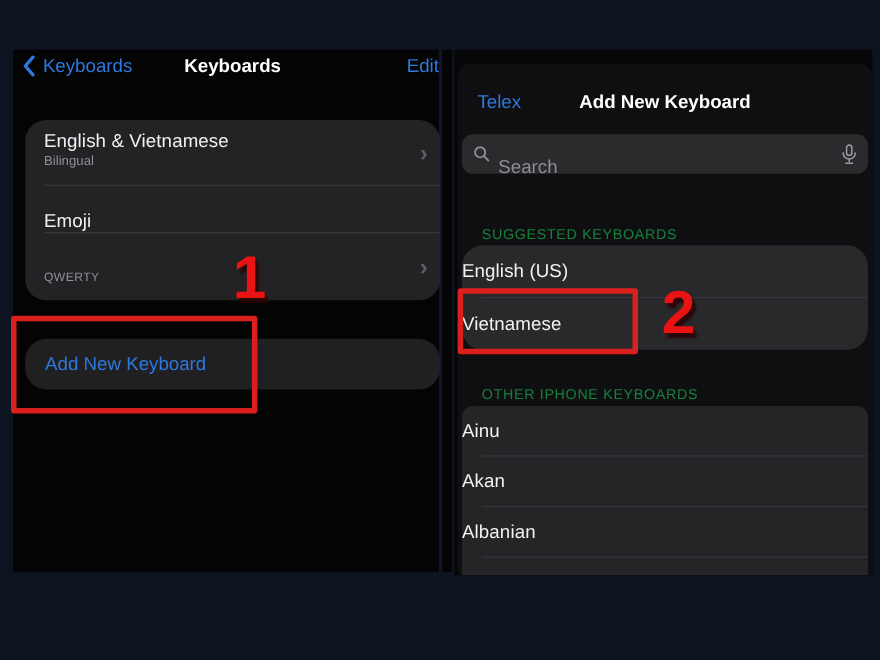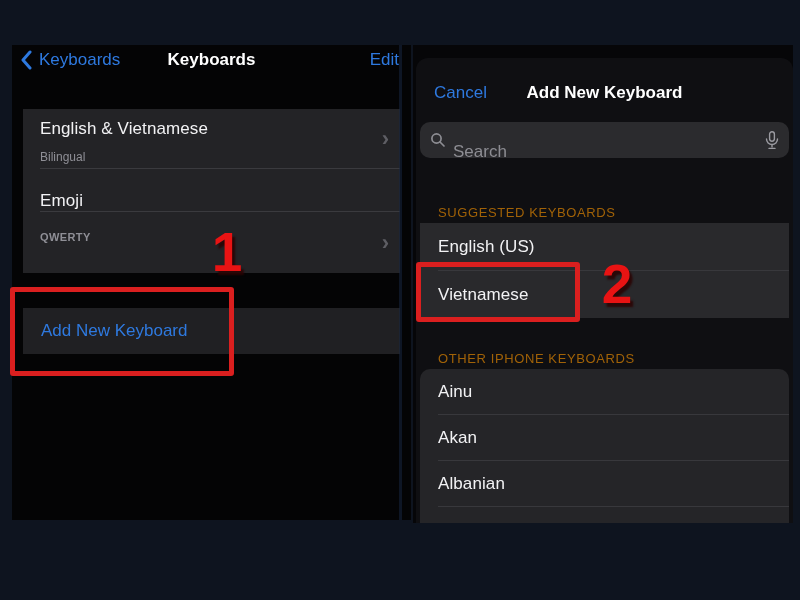--- a/index.html
+++ b/index.html
@@ -32,30 +32,30 @@
   }
   .blue-text { color: #2e79df; font-size: 17px; }
   .nav-title {
     position: absolute; left: 0; width: 100%; text-align: center;
     color: #ffffff; font-size: 17px; font-weight: 700; line-height: 30px;
   }
   .edit-button {
     position: absolute; right: 12px; top: 0; line-height: 30px; cursor: pointer;
   }
   .card {
-    position: absolute; border-radius: 0; overflow: hidden;
+    position: absolute; border-radius: 19px; overflow: hidden;
   }
   .card-list { left: 11px; top: 64px; width: 377px; background: #232326; }
   .row { position: relative; padding-left: 17px; }
   .row-two { height: 59px; padding-top: 10px; }
   .row-single { height: 42px; display: flex; align-items: flex-end; }
   .row-two-b { height: 61px; padding-top: 11px; }
   .row-label { color: #f2f2f4; font-size: 17px; letter-spacing: .1px; }
-  .row-sub { color: #8f8f96; font-size: 12px; margin-top: 11px; }
-  .row-sub-caps { color: #8f8f96; font-size: 11px; margin-top: 8px; letter-spacing: .4px; font-weight: bold; }
+  .row-sub { color: #8f8f96; font-size: 12px; margin-top: 0; }
+  .row-sub-caps { color: #8f8f96; font-size: 11px; margin-top: 23px; letter-spacing: .4px; }
   .chevron {
     position: absolute; right: 11px; top: 50%; transform: translateY(-50%);
     color: #5e5e64; font-size: 22px; font-weight: 700; line-height: 1;
   }
   .separator { height: 1px; background: #3a3a3e; margin-left: 17px; }
   .card-add {
     left: 11px; top: 263px; width: 377px; height: 46px;
     background: #202023; display: flex; align-items: center;
     padding-left: 18px; cursor: pointer;
   }
@@ -76,28 +76,28 @@
     position: absolute; left: 4px; top: 64px; width: 369px; height: 36px;
     background: #2b2b2e; border-radius: 10px;
     display: flex; align-items: center; padding: 0 10px; gap: 7px;
   }
   .search-input {
     flex: 1; background: transparent; border: none; outline: none;
     color: #e8e8ea; font-size: 17px; font-family: "Liberation Sans", sans-serif; margin-top: 24px;
   }
   .search-input::placeholder { color: #8d8d93; opacity: 1; }
   .section-label {
-    position: absolute; left: 22px; color: #a16207; font-size: 13px;
+    position: absolute; left: 22px; color: #15803d; font-size: 13px;
     letter-spacing: .6px;
   }
   .sec1 { top: 147px; }
   .sec2 { top: 293px; }
   .card-suggested { left: 4px; top: 165px; width: 369px; background: #29292c; }
   .card-other { left: 4px; top: 311px; width: 369px; height: 154px; background: #252528; border-radius: 10px 10px 0 0; }
-  .r-row { position: relative; height: 47px; display: flex; align-items: center; padding-left: 18px; }
+  .r-row { position: relative; height: 47px; display: flex; align-items: center; }
   .r-row-sm { height: 45px; }
   .r-sep { height: 1px; background: #38383c; margin-left: 18px; }
   .r-partial { height: 16px; }
 
   
   .red-rect {
     position: absolute; border: 5px solid #da1f1f; border-radius: 3px;
     z-index: 50; pointer-events: none;
   }
   .rect-1 { left: 10px; top: 287px; width: 224px; height: 89px; }
@@ -152,21 +152,21 @@
 
 </div>
 
 <div class="abs panel-divider"></div>
 
 <div class="abs right-bg"></div>
 
 <div class="abs sheet">
 
   <div class="sheet-nav">
-    <div class="cancel-button blue-text">Cancel</div>
+    <div class="cancel-button blue-text">Telex</div>
     <div class="sheet-title">Add New Keyboard</div>
   </div>
 
   <div class="search-bar">
     <svg class="icon-svg" width="16" height="16" viewBox="0 0 16 16">
       <circle cx="6.5" cy="6.5" r="4.6" fill="none" stroke="#8d8d93" stroke-width="1.7"></circle>
       <line x1="10" y1="10" x2="14" y2="14" stroke="#8d8d93" stroke-width="1.7" stroke-linecap="round"></line>
     </svg>
     <input class="search-input" type="text" placeholder="Search" style="">
     <svg class="icon-svg" width="14" height="19" viewBox="0 0 14 19">

